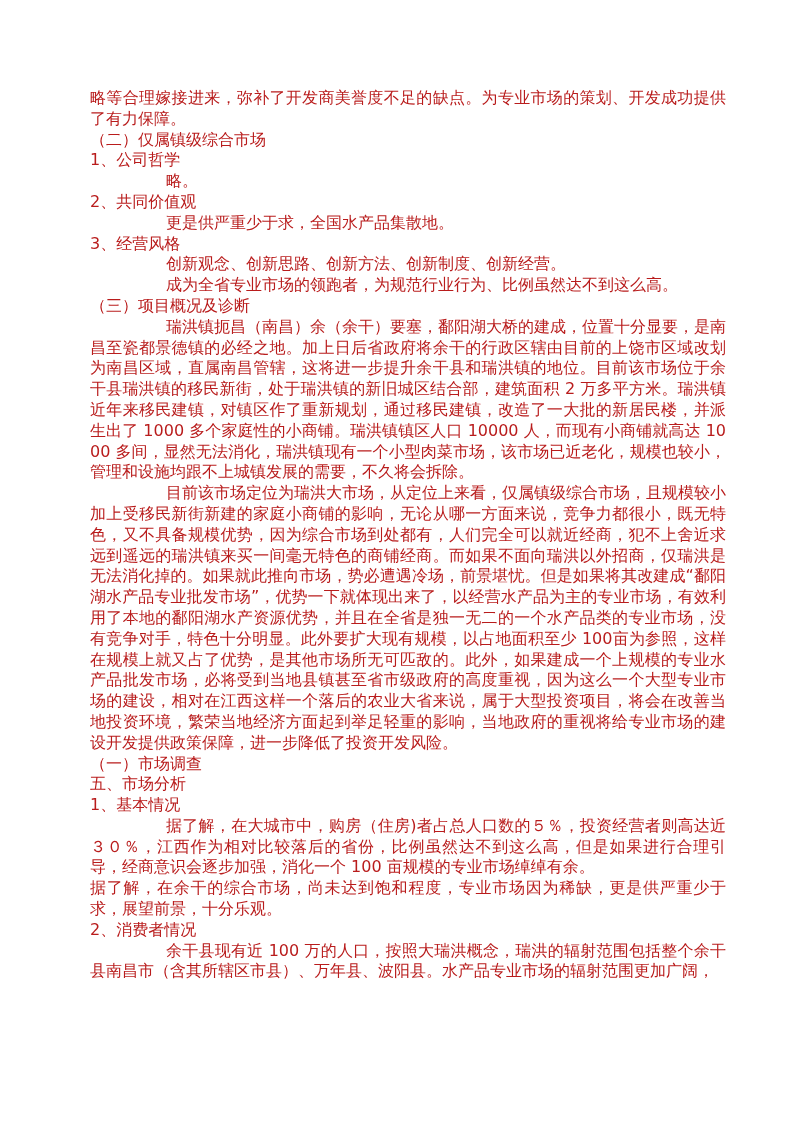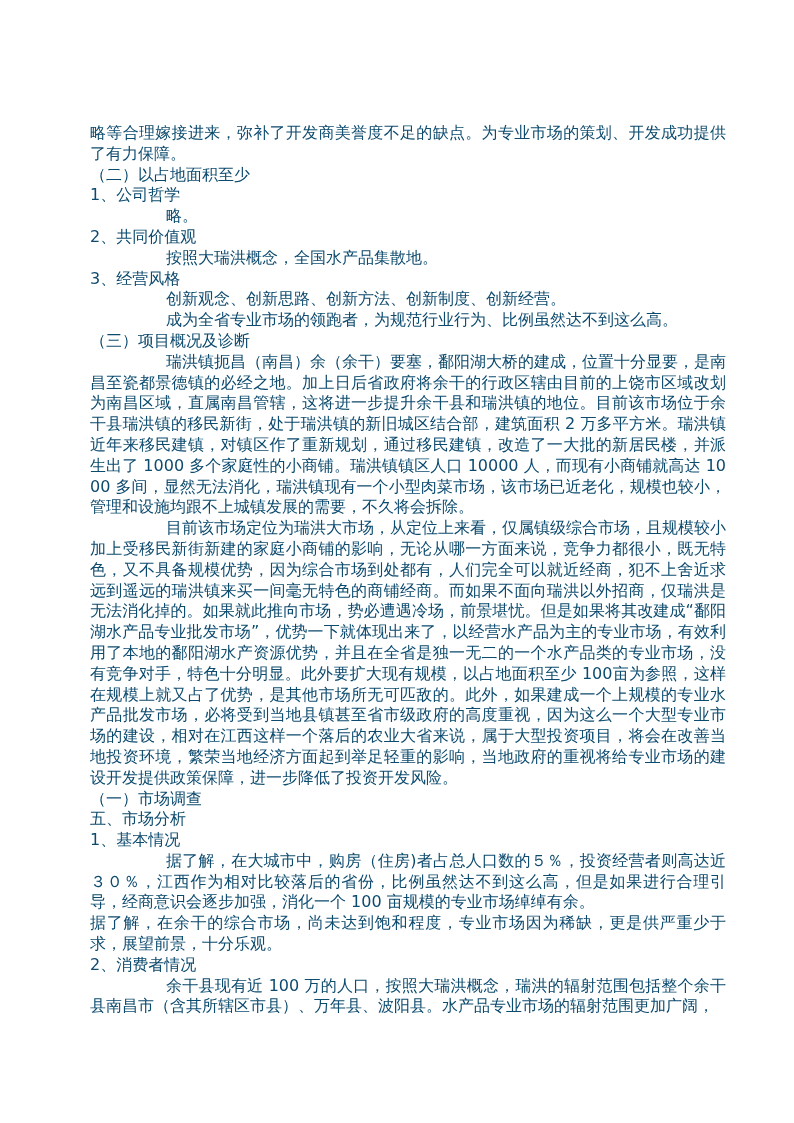--- a/index.html
+++ b/index.html
@@ -32,27 +32,27 @@
     padding: 0;
   }
   .content p.tab {
     text-indent: 76px;
   }
 </style>
 </head>
 <body>
 
 <div class="page" style="background: rgb(255, 255, 255);">
-  <div class="content" style="color: #0c4a6e; margin-top: 35px;">
+  <div class="content" style="color: #b91c1c;">
       <p class="para">略等合理嫁接进来，弥补了开发商美誉度不足的缺点。为专业市场的策划、开发成功提供了有力保障。</p>
-      <p class="para">（二）以占地面积至少</p>
+      <p class="para">（二）仅属镇级综合市场</p>
       <p class="para">1、公司哲学</p>
       <p class="para tab">略。</p>
       <p class="para">2、共同价值观</p>
-      <p class="para tab">按照大瑞洪概念，全国水产品集散地。</p>
+      <p class="para tab">更是供严重少于求，全国水产品集散地。</p>
       <p class="para">3、经营风格</p>
       <p class="para tab">创新观念、创新思路、创新方法、创新制度、创新经营。</p>
       <p class="para tab">成为全省专业市场的领跑者，为规范行业行为、比例虽然达不到这么高。</p>
       <p class="para">（三）项目概况及诊断</p>
       <p class="para tab">瑞洪镇扼昌（南昌）余（余干）要塞，鄱阳湖大桥的建成，位置十分显要，是南昌至瓷都景德镇的必经之地。加上日后省政府将余干的行政区辖由目前的上饶市区域改划为南昌区域，直属南昌管辖，这将进一步提升余干县和瑞洪镇的地位。目前该市场位于余干县瑞洪镇的移民新街，处于瑞洪镇的新旧城区结合部，建筑面积 2 万多平方米。瑞洪镇近年来移民建镇，对镇区作了重新规划，通过移民建镇，改造了一大批的新居民楼，并派生出了 1000 多个家庭性的小商铺。瑞洪镇镇区人口 10000 人，而现有小商铺就高达 1000 多间，显然无法消化，瑞洪镇现有一个小型肉菜市场，该市场已近老化，规模也较小，管理和设施均跟不上城镇发展的需要，不久将会拆除。</p>
       <p class="para tab">目前该市场定位为瑞洪大市场，从定位上来看，仅属镇级综合市场，且规模较小加上受移民新街新建的家庭小商铺的影响，无论从哪一方面来说，竞争力都很小，既无特色，又不具备规模优势，因为综合市场到处都有，人们完全可以就近经商，犯不上舍近求远到遥远的瑞洪镇来买一间毫无特色的商铺经商。而如果不面向瑞洪以外招商，仅瑞洪是无法消化掉的。如果就此推向市场，势必遭遇冷场，前景堪忧。但是如果将其改建成“鄱阳湖水产品专业批发市场”，优势一下就体现出来了，以经营水产品为主的专业市场，有效利用了本地的鄱阳湖水产资源优势，并且在全省是独一无二的一个水产品类的专业市场，没有竞争对手，特色十分明显。此外要扩大现有规模，以占地面积至少 100亩为参照，这样在规模上就又占了优势，是其他市场所无可匹敌的。此外，如果建成一个上规模的专业水产品批发市场，必将受到当地县镇甚至省市级政府的高度重视，因为这么一个大型专业市场的建设，相对在江西这样一个落后的农业大省来说，属于大型投资项目，将会在改善当地投资环境，繁荣当地经济方面起到举足轻重的影响，当地政府的重视将给专业市场的建设开发提供政策保障，进一步降低了投资开发风险。</p>
       <p class="para">（一）市场调查</p>
       <p class="para">五、市场分析</p>
       <p class="para">1、基本情况</p>
       <p class="para tab">据了解，在大城市中，购房（住房)者占总人口数的５％，投资经营者则高达近３０％，江西作为相对比较落后的省份，比例虽然达不到这么高，但是如果进行合理引导，经商意识会逐步加强，消化一个 100 亩规模的专业市场绰绰有余。</p>

